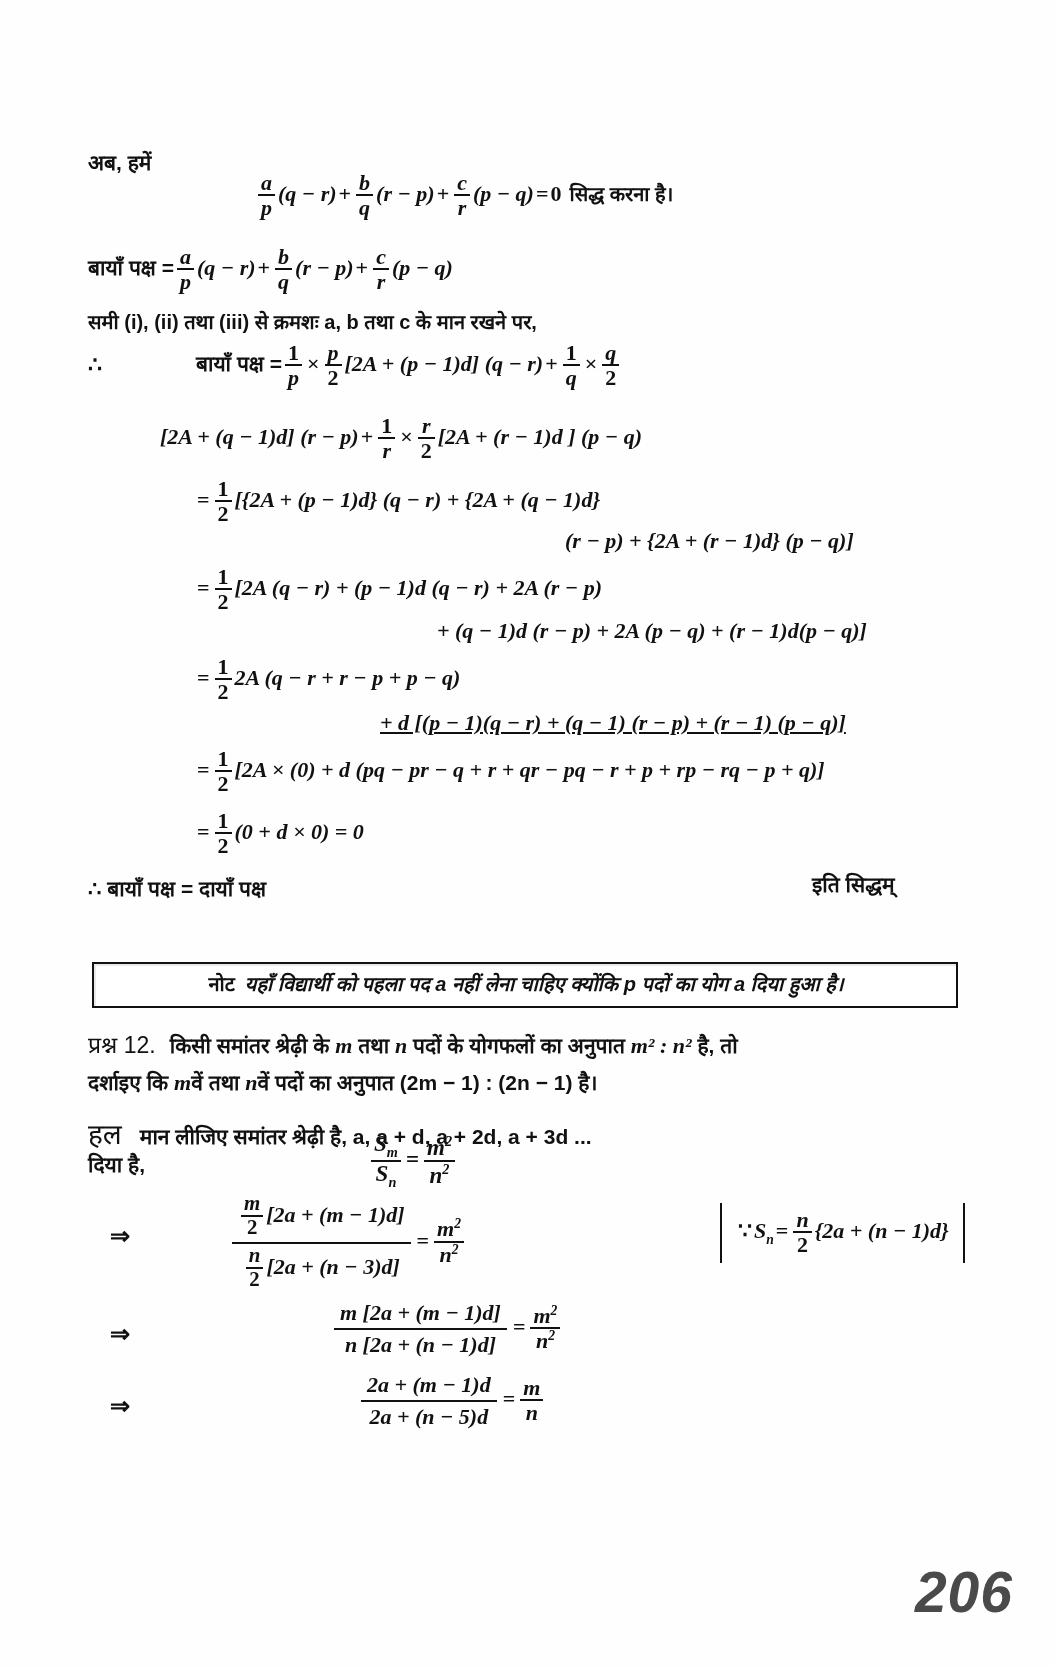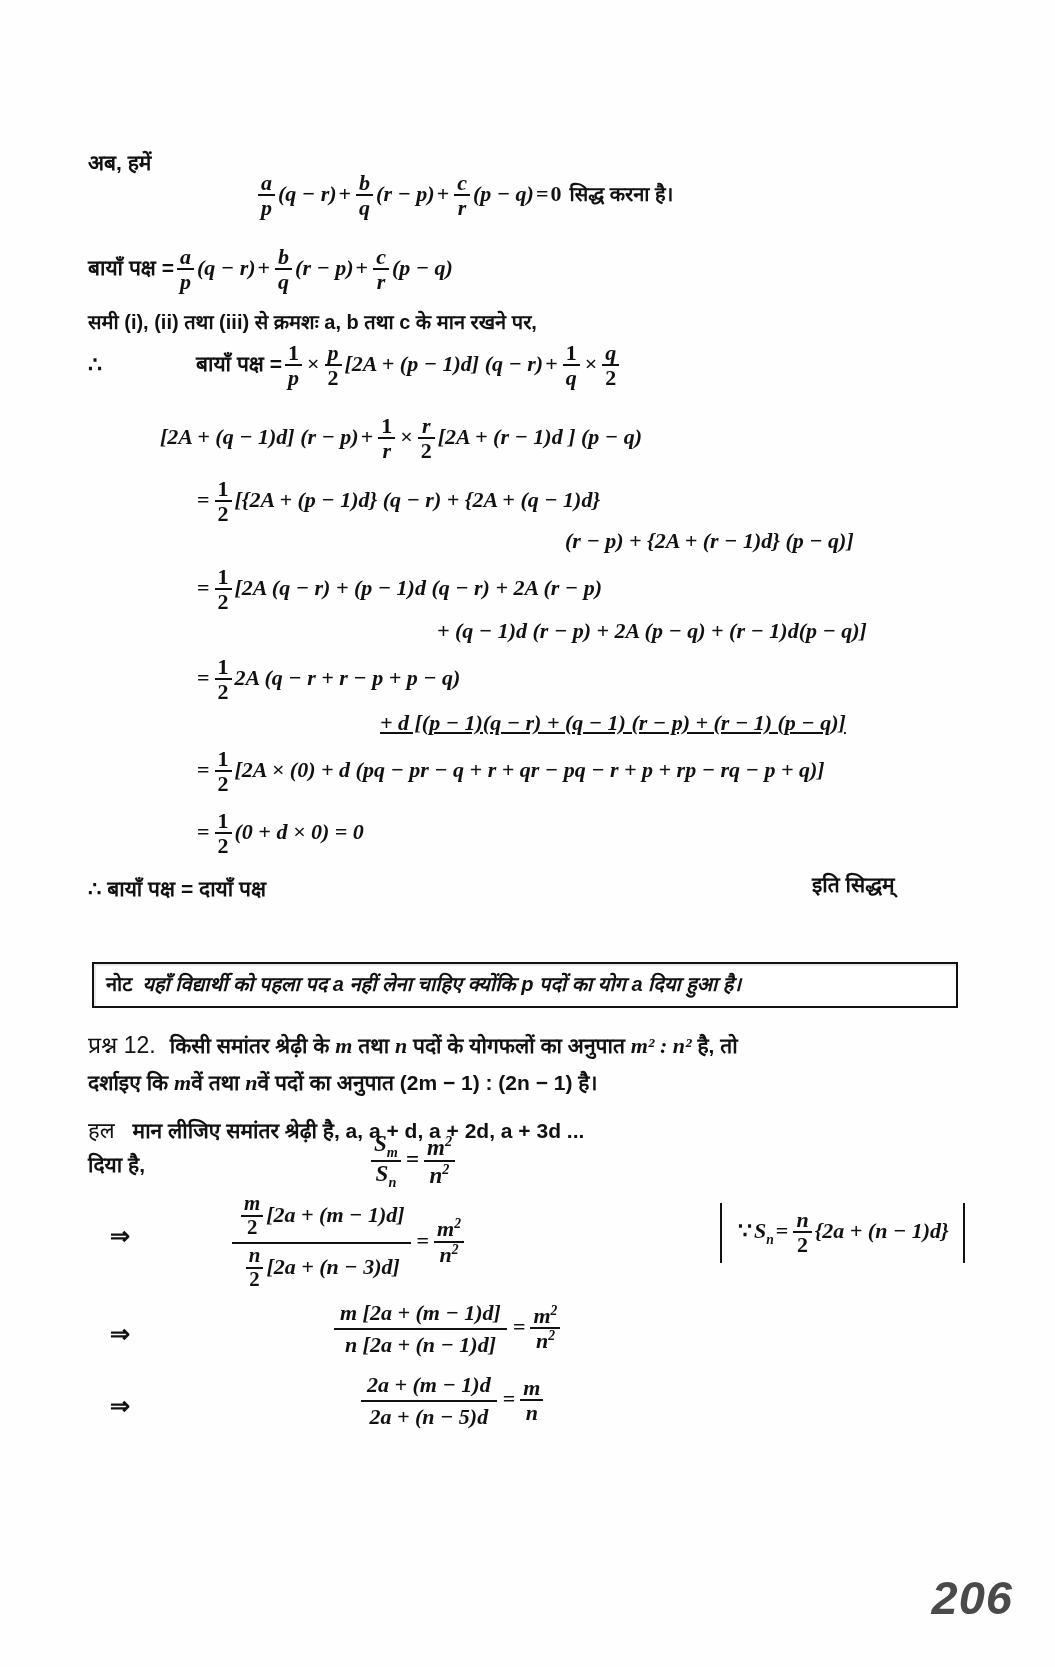--- a/index.html
+++ b/index.html
@@ -63,20 +63,21 @@
 
   .row { position: absolute; white-space: nowrap; }
 
   
   .notebox {
     position: absolute;
     border: 2px solid #111;
     box-sizing: border-box;
     background: #fff;
     box-shadow: 2px 2px 0 #e9e9e9 inset;
+    text-align: center;
   }
   .notebox-inner {
     font-family: "Liberation Sans", sans-serif;
     font-weight: 700;
     font-style: italic;
     font-size: 20px;
     padding: 6px 10px 4px 12px;
     white-space: nowrap;
   }
   .note-label { font-style: normal; font-weight: 700; padding-right: 10px; }
@@ -91,21 +92,21 @@
   }
   .brk::before, .brk::after { content: ""; }
 
   .pagenum {
     position: absolute;
     right: 42px;
     bottom: 42px;
     font-family: "Liberation Sans", sans-serif;
     font-weight: 700;
     font-style: italic;
-    font-size: 47px;
+    font-size: 57px;
     color: #4a4a4a;
     letter-spacing: 1px;
   }
 
   .qlabel { font-weight: 400; }
   .therefore { font-size: 22px; font-weight: 700; }
   .arrow { font-size: 24px; font-weight: 700; font-family: "Liberation Serif", serif; }
 </style>
 </head>
 <body>
@@ -177,21 +178,21 @@
 
   <div class="row" style="left:88px; top:1028px;">
     <span class="hi qlabel" style="font-size:23px;">प्रश्न 12.</span><span class="hi" style="padding-left:14px;">किसी समांतर श्रेढ़ी के </span><span class="mi" style="font-size:22px;">m</span><span class="hi"> तथा </span><span class="mi" style="font-size:22px;">n</span><span class="hi"> पदों के योगफलों का अनुपात </span><span class="mi" style="font-size:22px;">m² : n²</span><span class="hi"> है, तो</span>
   </div>
 
   <div class="row" style="left:88px; top:1068px;">
     <span class="hi">दर्शाइए कि </span><span class="mi" style="font-size:22px;">m</span><span class="hi">वें तथा </span><span class="mi" style="font-size:22px;">n</span><span class="hi">वें पदों का अनुपात (2m − 1) : (2n − 1) है।</span>
   </div>
 
   <div class="row" style="left:88px; top:1114px;">
-    <span class="hi qlabel" style="font-size:22px;">हल</span><span class="hi" style="padding-left:18px;">मान लीजिए समांतर श्रेढ़ी है, a, a + d, a + 2d, a + 3d ...</span>
+    <span class="hi qlabel" style="font-size:28px;">हल</span><span class="hi" style="padding-left:18px;">मान लीजिए समांतर श्रेढ़ी है, a, a + d, a + 2d, a + 3d ...</span>
   </div>
 
   <div class="row hi" style="left:88px; top:1150px;">दिया है,</div>
 
   <div class="row math" style="left:368px; top:1133px; font-size:23px;">
     <span class="frac">
       <span class="num"><span class="mi">S</span><sub class="sb">m</sub></span>
       <span class="den"><span class="mi">S</span><sub class="sb">n</sub></span>
     </span><span class="op">=</span><span class="frac">
       <span class="num"><span class="mi">m</span><sup class="exp">2</sup></span>

